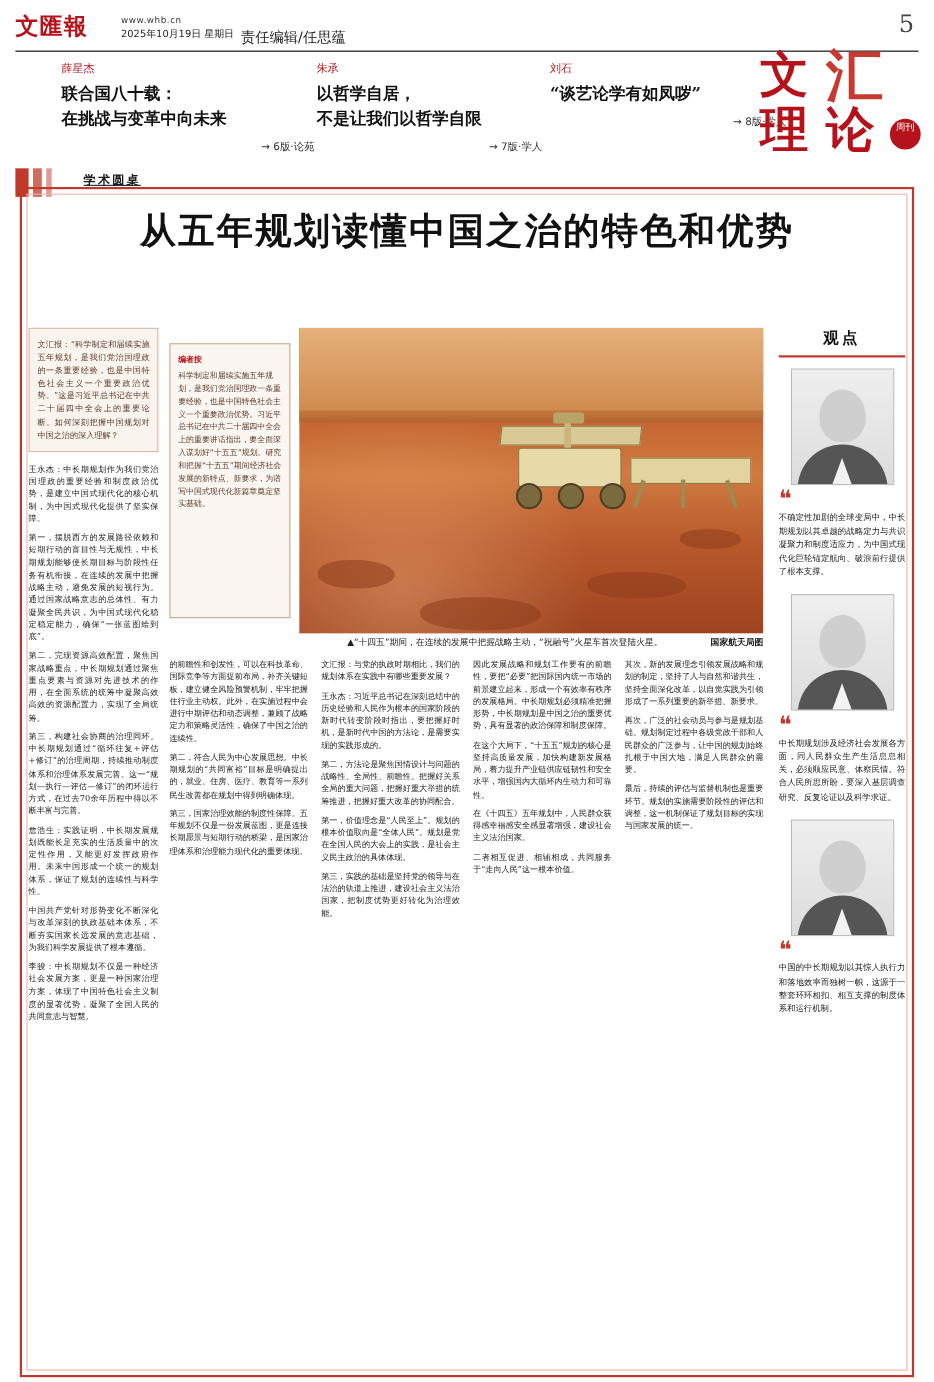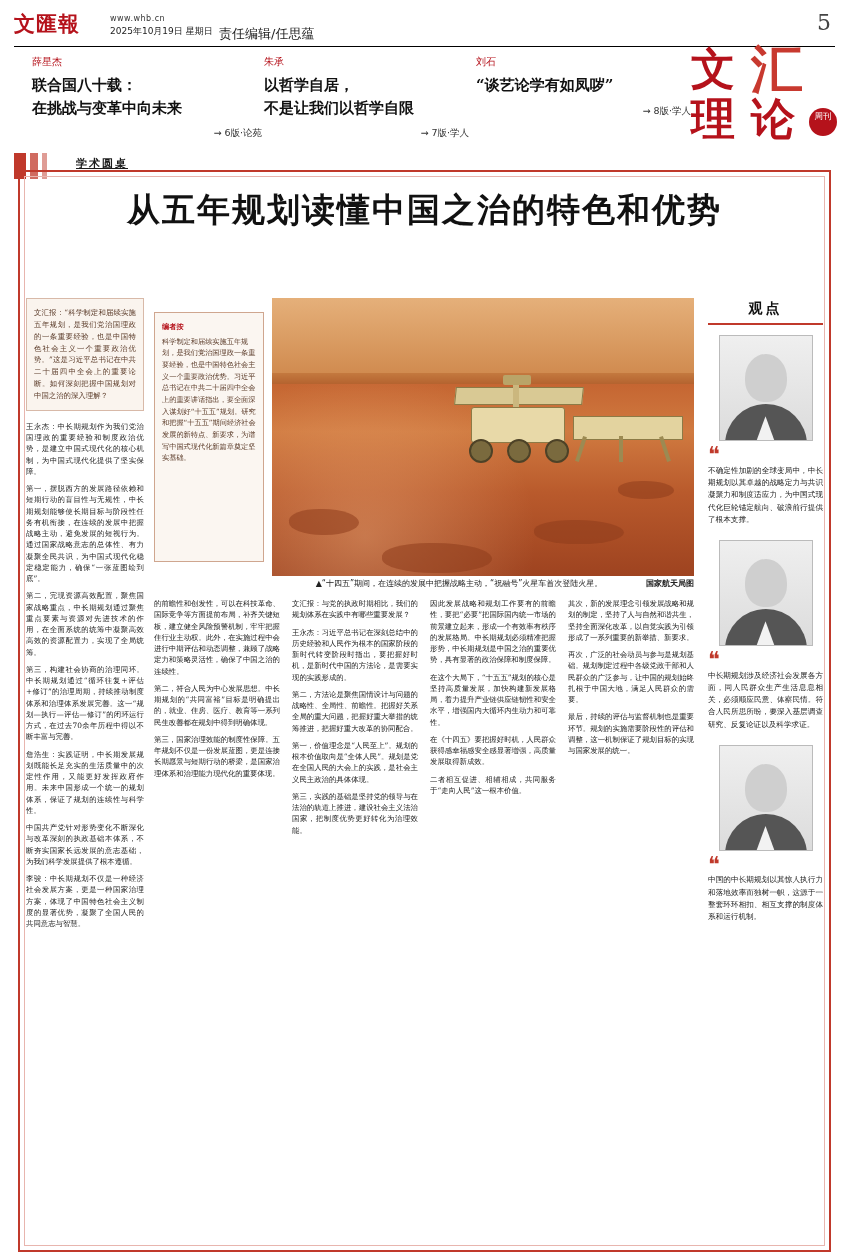--- a/index.html
+++ b/index.html
@@ -16,21 +16,21 @@
   
   .masthead{position:relative;height:36px;border-bottom:1px solid #000;margin:10px 14px 0 14px;}
   .mh-logo{position:absolute;left:0;top:0;font-family:"DejaVu Serif","Liberation Serif",serif;font-weight:bold;font-size:21px;letter-spacing:1px;color:#b5121b;}
   .mh-url{position:absolute;left:96px;top:4px;font-size:8px;color:#333;letter-spacing:0.5px;}
   .mh-date{position:absolute;left:96px;top:15px;font-size:9px;color:#222;}
   .mh-editor{position:absolute;left:205px;top:15px;font-size:13px;color:#222;}
   .mh-pageno{position:absolute;right:4px;top:0px;font-family:"DejaVu Serif","Liberation Serif",serif;font-size:22px;color:#444;}
 
   
   .teasers{position:relative;margin:8px 14px 0 14px;height:92px;}
-  .teaser{position:absolute;top:0;}
+  .teaser{position:absolute;top:0;margin-left:24px;}
   .t1{left:18px;width:230px;}
   .t2{left:250px;width:205px;}
   .t3{left:462px;width:215px;}
   .tz-author{font-size:10px;color:#b5121b;margin-bottom:5px;font-family:"DejaVu Serif","Liberation Serif",serif;}
   .tz-title{font-family:"DejaVu Serif","Liberation Serif",serif;font-weight:bold;font-size:15px;line-height:1.5;color:#111;}
   .tz-ref{margin-top:8px;font-size:9.5px;color:#333;text-align:right;}
 
   
   .nameplate{position:absolute;right:14px;top:36px;width:150px;height:108px;}
   .np-char{font-family:"DejaVu Serif","Liberation Serif",serif;font-weight:bold;color:#b5121b;line-height:0.95;}
@@ -227,21 +227,21 @@
       <div class="mb-col mc2">
         <div class="para">文汇报：与党的执政时期相比，我们的规划体系在实践中有哪些重要发展？</div>
         <div class="para">王永杰：习近平总书记在深刻总结中的历史经验和人民作为根本的国家阶段的新时代转变阶段时指出，要把握好时机，是新时代中国的方法论，是需要实现的实践形成的。</div>
         <div class="para">第二，方法论是聚焦国情设计与问题的战略性、全局性、前瞻性。把握好关系全局的重大问题，把握好重大举措的统筹推进，把握好重大改革的协同配合。</div>
         <div class="para">第一，价值理念是“人民至上”。规划的根本价值取向是“全体人民”。规划是党在全国人民的大会上的实践，是社会主义民主政治的具体体现。</div>
         <div class="para">第三，实践的基础是坚持党的领导与在法治的轨道上推进，建设社会主义法治国家，把制度优势更好转化为治理效能。</div>
       </div>
       <div class="mb-col mc3">
         <div class="para">因此发展战略和规划工作要有的前瞻性，要把“必要”把国际国内统一市场的前景建立起来，形成一个有效率有秩序的发展格局。中长期规划必须精准把握形势，中长期规划是中国之治的重要优势，具有显著的政治保障和制度保障。</div>
         <div class="para">在这个大局下，“十五五”规划的核心是坚持高质量发展，加快构建新发展格局，着力提升产业链供应链韧性和安全水平，增强国内大循环内生动力和可靠性。</div>
-        <div class="para">在《十四五》要把握好时机，人民群众获得感幸福感安全感显著增强，高质量发展取得新成效。</div>
+        <div class="para">在《十四五》五年规划中，人民群众获得感幸福感安全感显著增强，建设社会主义法治国家。</div>
         <div class="para">二者相互促进、相辅相成，共同服务于“走向人民”这一根本价值。</div>
       </div>
       <div class="mb-col mc4">
         <div class="para">其次，新的发展理念引领发展战略和规划的制定，坚持了人与自然和谐共生，坚持全面深化改革，以自觉实践为引领形成了一系列重要的新举措、新要求。</div>
         <div class="para">再次，广泛的社会动员与参与是规划基础。规划制定过程中各级党政干部和人民群众的广泛参与，让中国的规划始终扎根于中国大地，满足人民群众的需要。</div>
         <div class="para">最后，持续的评估与监督机制也是重要环节。规划的实施需要阶段性的评估和调整，这一机制保证了规划目标的实现与国家发展的统一。</div>
       </div>
     </div>
 
     <div class="col rightcol">

